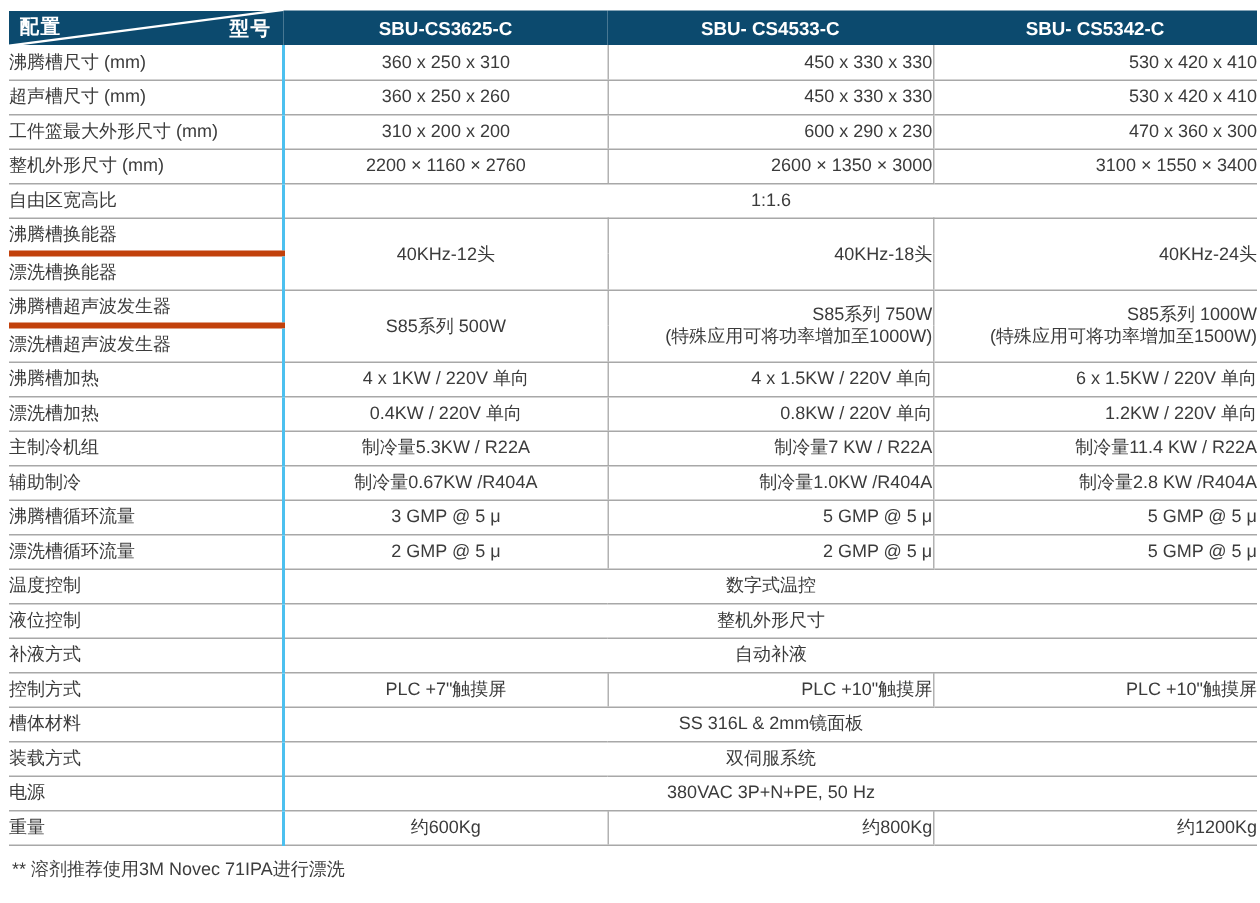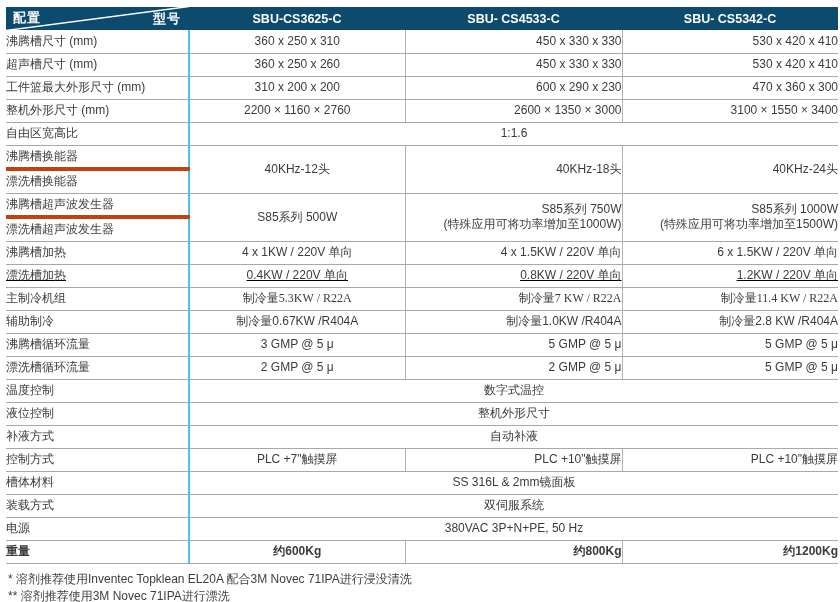--- a/index.html
+++ b/index.html
@@ -165,27 +165,27 @@
         </tr>
         <tr style="height: 24px;">
           <td class="label">漂洗槽超声波发生器</td>
         </tr>
         <tr style="height: 23px;">
           <td class="label">沸腾槽加热</td>
           <td class="val">4 x 1KW / 220V 单向</td>
           <td class="val sep">4 x 1.5KW / 220V 单向</td>
           <td class="val sep">6 x 1.5KW / 220V 单向</td>
         </tr>
-        <tr style="height: 23px; text-decoration: underline;">
+        <tr style="height: 23px;">
           <td class="label">漂洗槽加热</td>
           <td class="val">0.4KW / 220V 单向</td>
           <td class="val sep">0.8KW / 220V 单向</td>
           <td class="val sep">1.2KW / 220V 单向</td>
         </tr>
-        <tr style="height: 23px; font-family: Liberation Serif, serif;">
+        <tr style="height: 23px;">
           <td class="label">主制冷机组</td>
           <td class="val">制冷量5.3KW / R22A</td>
           <td class="val sep">制冷量7 KW / R22A</td>
           <td class="val sep">制冷量11.4 KW / R22A</td>
         </tr>
         <tr style="height: 23px; margin-left: 20px;">
           <td class="label">辅助制冷</td>
           <td class="val">制冷量0.67KW /R404A</td>
           <td class="val sep">制冷量1.0KW /R404A</td>
           <td class="val sep">制冷量2.8 KW /R404A</td>
@@ -225,26 +225,25 @@
           <td class="val" colspan="3">SS 316L &amp; 2mm镜面板</td>
         </tr>
         <tr style="height: 23px;">
           <td class="label">装载方式</td>
           <td class="val" colspan="3">双伺服系统</td>
         </tr>
         <tr style="height: 23px; margin-left: 32px;">
           <td class="label">电源</td>
           <td class="val" colspan="3">380VAC 3P+N+PE, 50 Hz</td>
         </tr>
-        <tr style="height: 23px; font-weight: bold;">
+        <tr style="height: 23px;">
           <td class="label">重量</td>
           <td class="val">约600Kg</td>
           <td class="val sep">约800Kg</td>
           <td class="val sep">约1200Kg</td>
         </tr>
       </tbody>
   </table>
 
   <div class="notes">
-    <div>* 溶剂推荐使用Inventec Topklean EL20A 配合3M Novec 71IPA进行浸没清洗</div>
     <div>** 溶剂推荐使用3M Novec 71IPA进行漂洗</div>
   </div>
 </div>
 
 </body></html>

